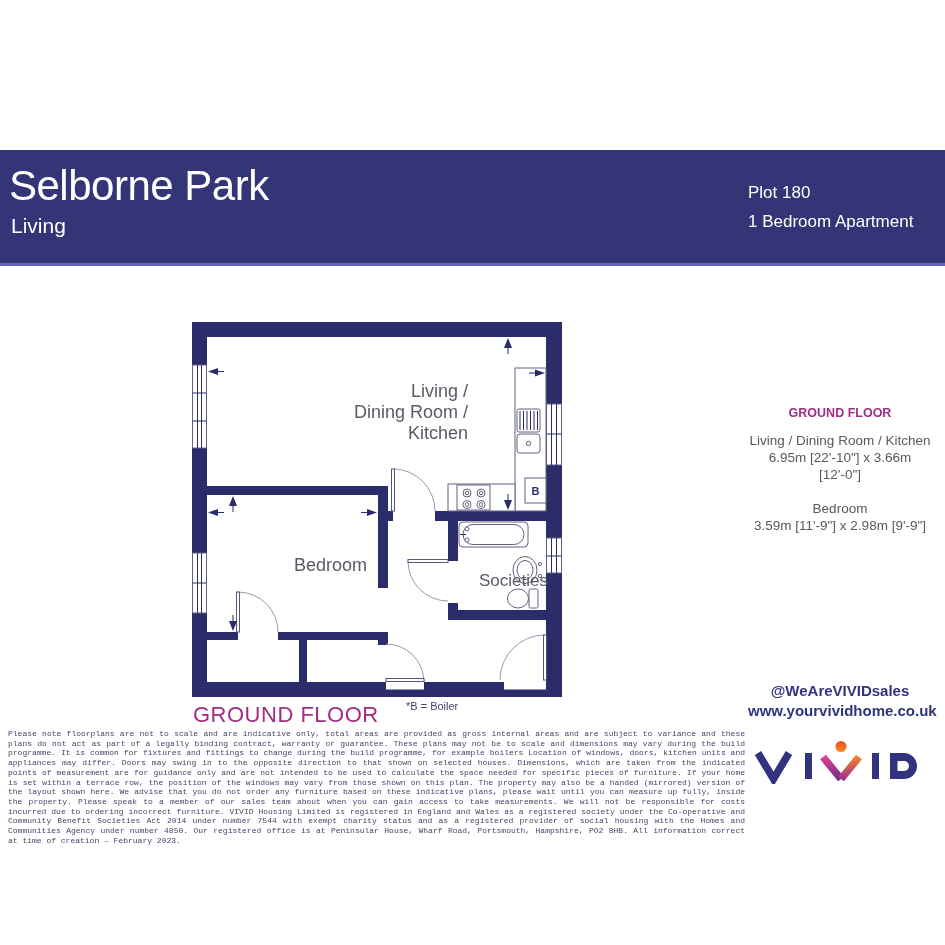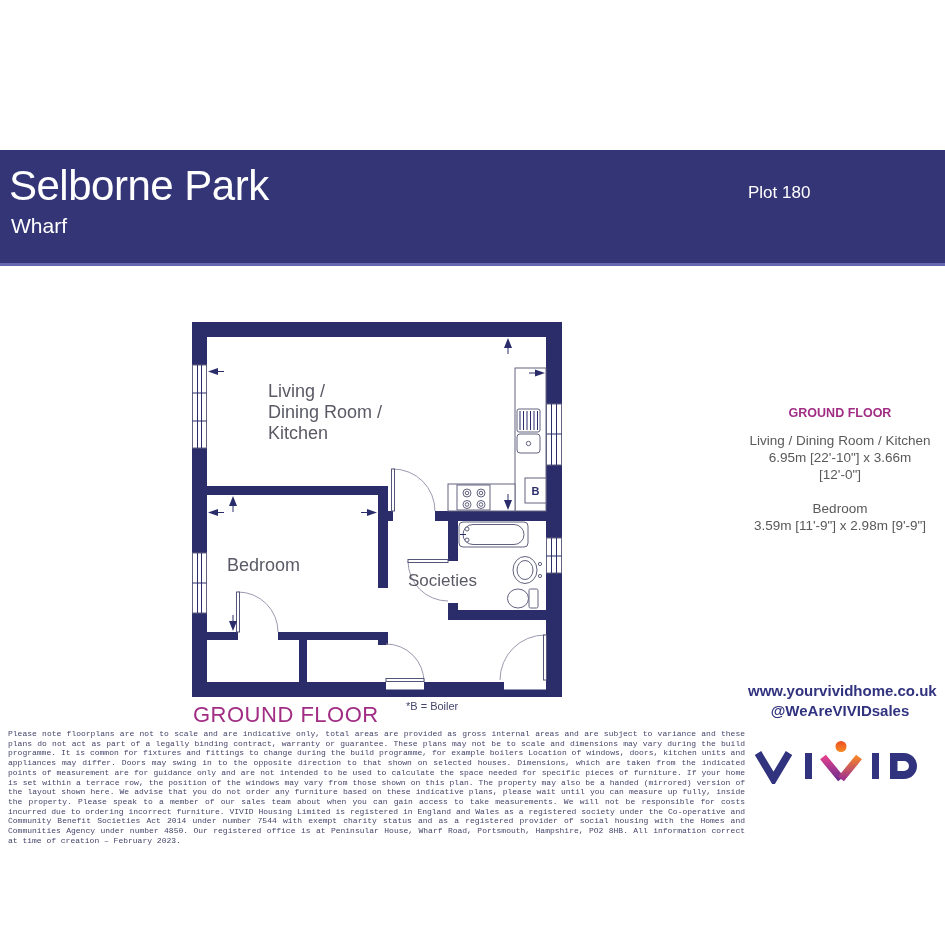--- a/index.html
+++ b/index.html
@@ -10,21 +10,21 @@
   .band{position:absolute;left:0;top:150px;width:945px;height:113px;
         background:#343577;border-bottom:3px solid #6468b0;}
   .band-title{position:absolute;left:9px;top:12px;font-size:42px;color:#fff;
         font-weight:400;letter-spacing:-0.5px;}
   .band-sub{position:absolute;left:11px;top:64px;font-size:21px;color:#fff;}
   .band-right{position:absolute;left:748px;top:28px;width:182px;
         color:#fff;font-size:17px;line-height:29px;}
 
   
   .plan-svg{position:absolute;left:185px;top:315px;width:385px;height:390px;}
-  .room-label{position:absolute;color:#5a5a66;text-align:left;}
+  .room-label{position:absolute;color:#5a5a66;text-align:right;}
   .lbl-living{left:268px;top:381px;width:200px;font-size:18px;line-height:21px;white-space:pre-line;}
   .lbl-bedroom{left:227px;top:555px;width:140px;font-size:18px;}
   .lbl-bathroom{left:408px;top:571px;width:140px;font-size:17px;}
   .boiler-note{position:absolute;left:406px;top:700px;width:150px;
         font-size:11px;color:#45456b;}
   .floor-title{position:absolute;left:193px;top:702px;font-size:22px;
         color:#a12d84;letter-spacing:0.5px;}
 
   
   .dims{position:absolute;left:748px;top:406px;width:184px;text-align:center;}
@@ -49,23 +49,24 @@
   .arrow{fill:#2b2d6b;}
   .stem{stroke:#2b2d6b;stroke-width:1;}
 </style>
 </head>
 <body>
 
 <div class="page">
 
   <div class="band">
     <div class="band-title">Selborne Park</div>
-    <div class="band-sub">Wharf</div>
+    <div class="band-sub">Living</div>
     <div class="band-right">
       <div>Plot 180</div>
+      <div>1 Bedroom Apartment</div>
     </div>
   </div>
 
   <svg class="plan-svg" viewBox="185 315 385 390">
 
     <g>
       <rect class="wall" x="192" y="322" width="370" height="15"></rect>
       <rect class="wall" x="192" y="322" width="15" height="43"></rect>
       <rect class="wall" x="192" y="448" width="15" height="105"></rect>
       <rect class="wall" x="192" y="613" width="15" height="84"></rect>
@@ -222,22 +223,22 @@
     </div>
     <div class="dims-room">
       <div>Bedroom</div>
       <div>3.59m [11'-9"]  x 2.98m [9'-9"]</div>
     </div>
   </div>
 
   <div class="disclaimer">Please note floorplans are not to scale and are indicative only, total areas are provided as gross internal areas and are subject to variance and these plans do not act as part of a legally binding contract, warranty or guarantee. These plans may not be to scale and dimensions may vary during the build programme. It is common for fixtures and fittings to change during the build programme, for example boilers  Location of windows, doors, kitchen units and appliances may differ. Doors may swing in to the opposite direction to that shown on selected houses. Dimensions, which are taken from the indicated points of measurement are for guidance only and are not intended to be used to calculate the space needed for specific pieces of furniture. If your home is set within a terrace row, the position of the windows may vary from those shown on this plan. The property may also be a handed (mirrored) version of the layout shown here.  We advise that you do not order any furniture based on these indicative plans, please wait until you can measure up fully, inside the property. Please speak to a member of our sales team about when you can gain access to take measurements. We will not be responsible for costs incurred due to ordering incorrect furniture.  VIVID Housing Limited is registered in England and Wales as a registered society under the Co-operative and Community Benefit Societies Act 2014 under number 7544 with exempt charity status and as a registered provider of social housing with the Homes and Communities Agency under number 4850. Our registered office is at Peninsular House, Wharf Road, Portsmouth, Hampshire, PO2 8HB.  All information correct at time of creation – February 2023.</div>
 
   <div class="links">
+    <div>@WeAreVIVIDsales</div>
     <div>www.yourvividhome.co.uk</div>
-    <div>@WeAreVIVIDsales</div>
   </div>
 
   <svg class="logo-svg" viewBox="0 0 175 46">
     <defs>
       <linearGradient id="gPink" x1="0" y1="0" x2="0" y2="1">
         <stop offset="0" stop-color="#e0408d"></stop>
           <stop offset="1" stop-color="#6f2e90"></stop>
       </linearGradient>
       <linearGradient id="gOrange" x1="0" y1="0" x2="0" y2="1">
         <stop offset="0" stop-color="#f58229"></stop>

